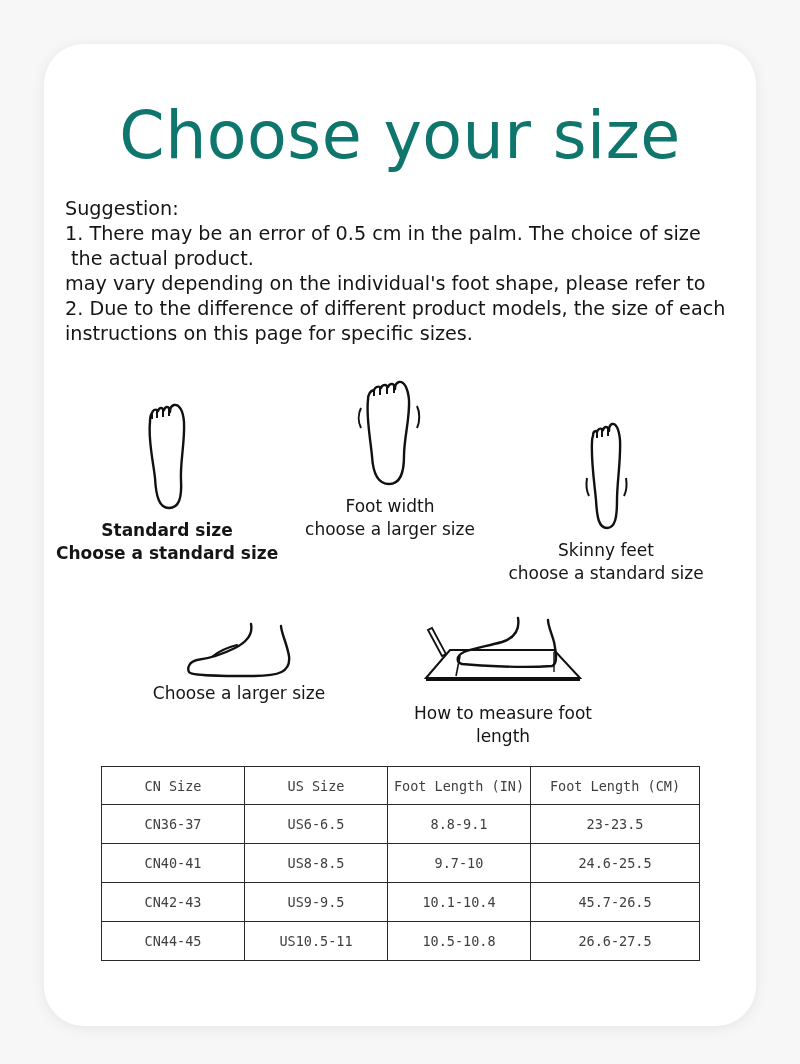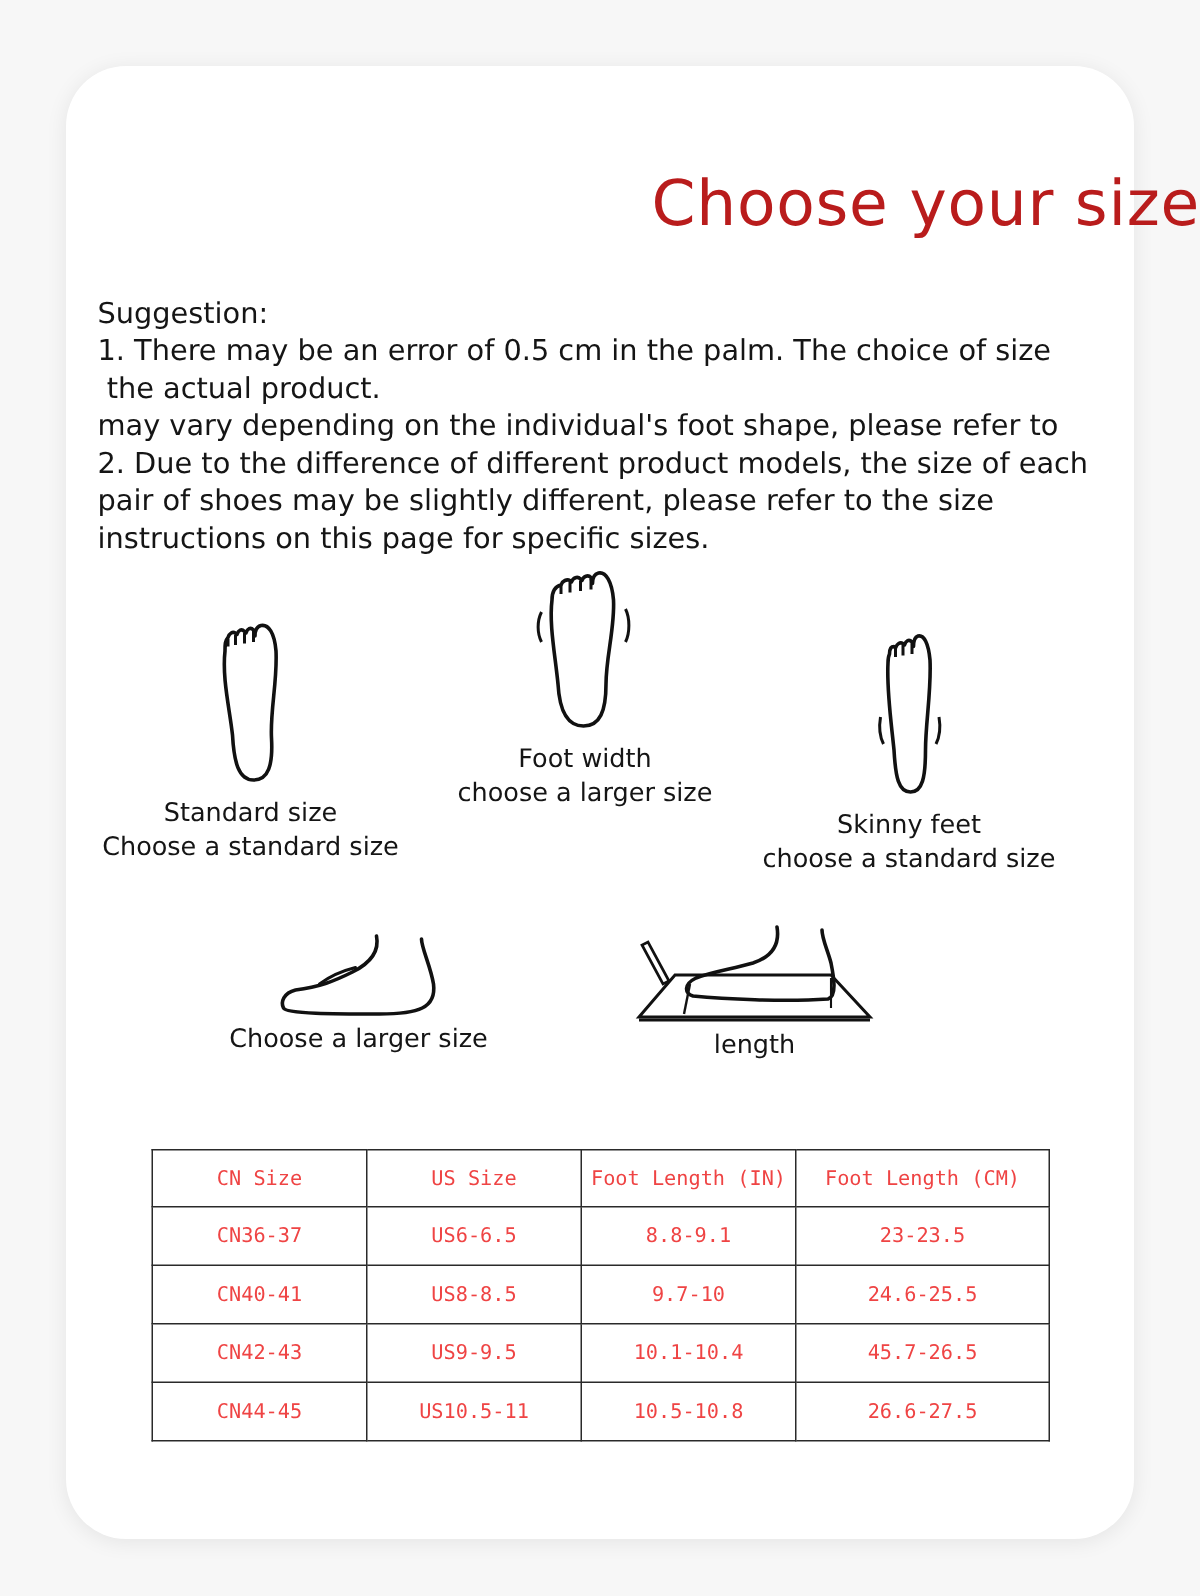--- a/index.html
+++ b/index.html
@@ -15,25 +15,25 @@
     position: absolute;
     left: 44px; top: 44px;
     width: 712px; height: 982px;
     background: #ffffff;
     border-radius: 40px;
     box-shadow: 0 2px 14px rgba(0,0,0,0.08);
   }
   .title {
     position: absolute;
     left: 0; right: 0; top: 106px;
-    text-align: right;
-    font-size: 42px;
+    text-align: center;
+    font-size: 65px;
     font-weight: normal;
     letter-spacing: 0.5px;
-    color: #b91c1c;
+    color: #0f766e;
     margin: 0;
     line-height: 60px;
   }
   .suggestion {
     position: absolute;
     left: 65px; top: 196px;
     width: 690px;
     font-size: 19.2px;
     line-height: 25px;
     color: #151515;
@@ -52,21 +52,21 @@
     white-space: nowrap;
   }
 
   .size-table {
     position: absolute;
     left: 101px; top: 766px;
     width: 599px;
     border-collapse: collapse;
     font-family: "DejaVu Sans Mono", "Liberation Mono", monospace;
     font-size: 13.5px;
-    color: #ef4444;
+    color: #404040;
   }
   .size-table th, .size-table td {
     border: 1.5px solid #2a2a2a;
     text-align: center;
     height: 38px;
     padding: 0;
     font-weight: normal;
   }
   .size-table th { height: 37px; }
 </style>
@@ -76,25 +76,24 @@
 <div class="card"></div>
 
 <h1 class="title">Choose your size</h1>
 
 <div class="suggestion">
   <div>Suggestion:</div>
   <div>1. There may be an error of 0.5 cm in the palm. The choice of size</div>
   <div> the actual product.</div>
   <div>may vary depending on the individual's foot shape, please refer to</div>
   <div>2. Due to the difference of different product models, the size of each</div>
-  <div>pair of shoes may be slightly different, please refer to the size</div>
   <div>instructions on this page for specific sizes.</div>
 </div>
 
-<div class="foot-fig" style="left:56px; top:412px; width:222px;">
+<div class="foot-fig" style="left:56px; top:400px; width:222px;font-weight:bold;">
   <svg width="60" height="112" viewBox="0 0 60 112">
     <path d="M13 22 C11 40 16 60 18 78 C19 96 22 108 32 108 C42 108 45 98 44 80 C43 62 48 42 47 22 C46 10 42 4 37 5 C33 6 33 10 33 12 L32 8 C30 6 28 7 27 10 L26 9 C24 7 22 8 21 11 L20 10 C18 9 16 10 15 13 C13 15 13 18 13 22 Z" fill="none" stroke="#111" stroke-width="2.4" stroke-linejoin="round"></path>
     <path d="M20 11 L20 18 M26 10 L26 17 M32 9 L32 16 M15 14 L15 19" stroke="#111" stroke-width="2" fill="none"></path>
   </svg>
   <div class="caption" style="margin-top:7px;">Standard size</div>
   <div class="caption">Choose a standard size</div>
 </div>
 
 <div class="foot-fig" style="left:280px; top:376px; width:220px;">
   <svg width="76" height="112" viewBox="0 0 76 112">
@@ -128,20 +127,21 @@
 
 <div class="foot-fig" style="left:392px; top:616px; width:222px;">
   <svg width="162" height="70" viewBox="0 0 162 70">
     <path d="M4 62 L28 34 L132 34 L158 62 Z" fill="none" stroke="#111" stroke-width="2"></path>
     <path d="M4 64 L158 64" stroke="#111" stroke-width="2"></path>
     <path d="M96 2 C98 14 92 22 80 26 C66 30 52 32 42 36 C34 40 34 46 40 48 C60 50 100 52 130 50 C136 48 134 36 132 26 C130 18 126 10 126 4" fill="none" stroke="#111" stroke-width="2.4" stroke-linecap="round"></path>
     <path d="M6 14 L20 40 L24 38 L10 12 Z" fill="none" stroke="#111" stroke-width="1.8"></path>
     <path d="M38 40 L34 60" stroke="#111" stroke-width="1.6"></path>
     <path d="M132 36 L132 56" stroke="#111" stroke-width="1.4"></path>
   </svg>
+  <div class="caption" style="margin-top:16px;">How to measure foot</div>
   <div class="caption">length</div>
 </div>
 
 <table class="size-table">
   <thead>
     <tr>
       <th style="width:142px;">CN Size</th>
       <th style="width:142px;margin-left:48px;">US Size</th>
       <th style="width:142px;">Foot Length (IN)</th>
       <th>Foot Length (CM)</th>

